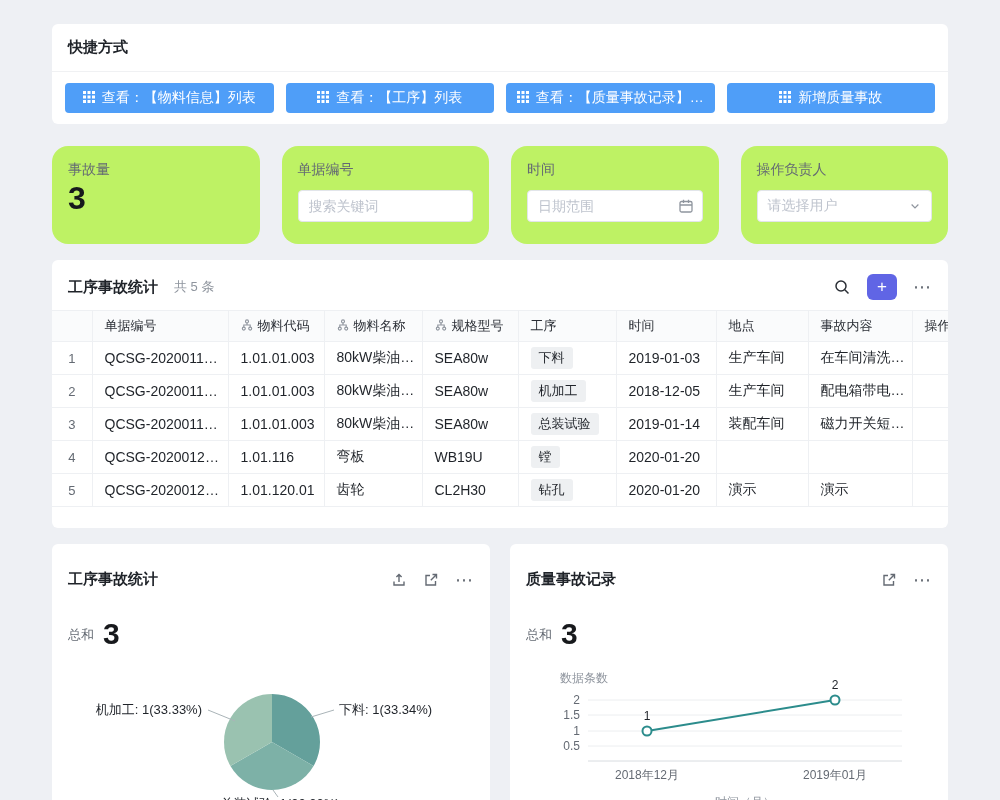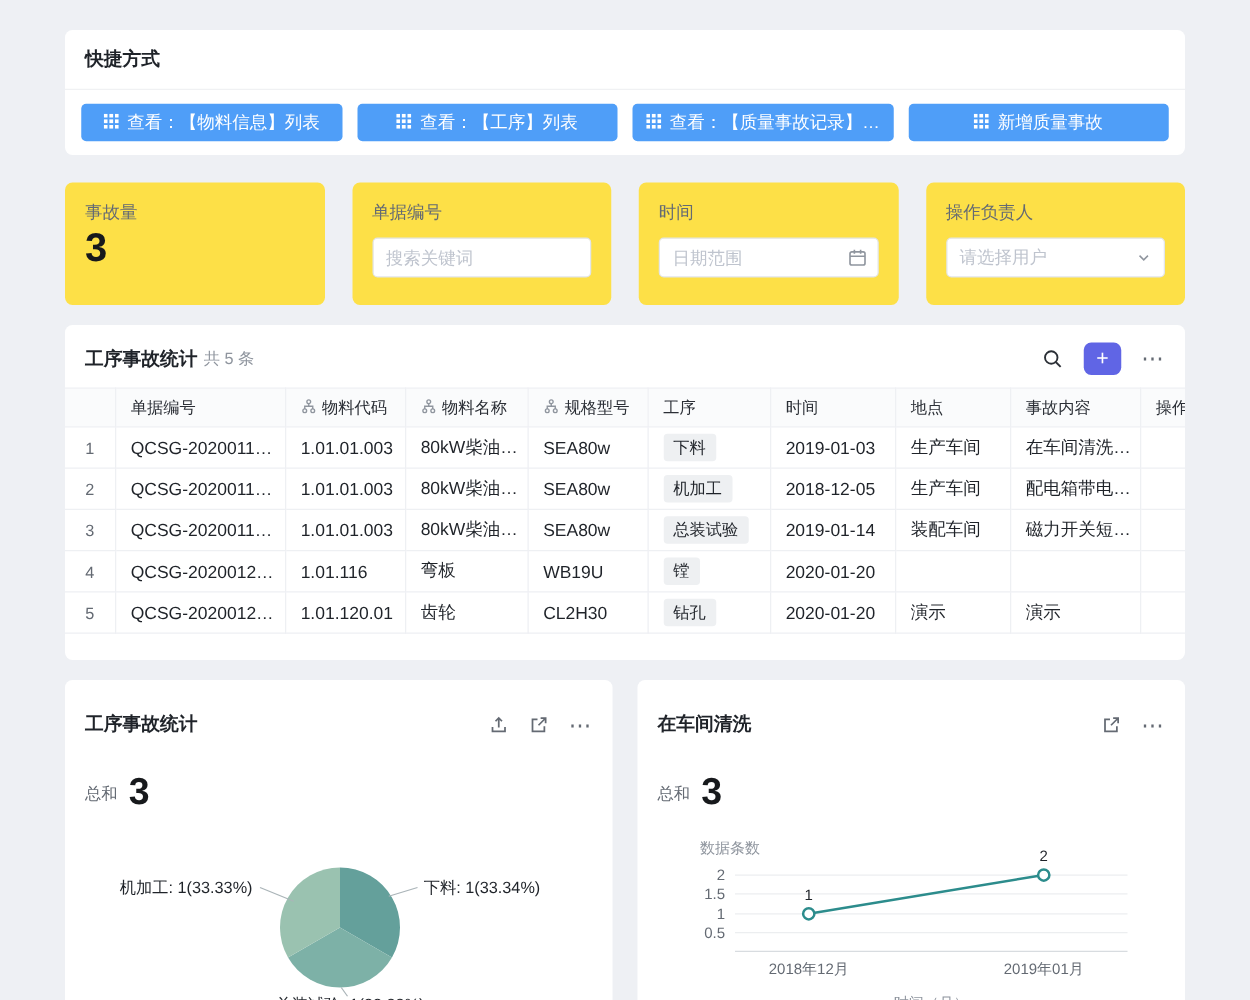--- a/index.html
+++ b/index.html
@@ -13,38 +13,38 @@
   .card-title-row{height:48px;display:flex;align-items:center;padding:0 16px;border-bottom:1px solid #f0f1f3}
   .card-title{font-size:15px;font-weight:700}
   .btn-row{display:flex;gap:12px;padding:11px 13px 0}
   .sc-btn{flex:1;height:30px;background:#4f9ef8;border:none;border-radius:4px;color:#fff;
     font-size:14px;display:flex;align-items:center;justify-content:center;gap:7px;cursor:pointer;
     font-family:inherit;white-space:nowrap;overflow:hidden}
 
   
   .stats{position:absolute;left:52px;top:146px;width:896px;height:98px;
     display:grid;grid-template-columns:repeat(4,1fr);gap:22px}
-  .stat-card{background:#fde047;border-radius:6px;padding:15px 16px}
+  .stat-card{background:#bef264;border-radius:16px;padding:15px 16px}
   .stat-label{font-size:14px;color:#646a73}
   .stat-value{font-size:32px;font-weight:700;margin-top:2px;color:#17191c;line-height:1.1}
   .inp-wrap{position:relative;margin-top:11px}
   .inp{width:100%;height:32px;border:1px solid #e2e5ea;border-radius:4px;padding:0 10px;
     font-size:14px;color:#333;font-family:inherit;background:#fff;outline:none}
   .inp.with-ic{padding-right:32px}
   .inp::placeholder{color:#bfc4ce}
   .inp-ic{position:absolute;right:9px;top:8px;line-height:0}
   .sel{width:100%;height:32px;border:1px solid #e2e5ea;border-radius:4px;padding:0 10px;
     font-size:14px;color:#bfc4ce;display:flex;align-items:center;justify-content:space-between;
     background:#fff;cursor:pointer}
 
   
   .table-card{left:52px;top:260px;width:896px;height:268px}
   .tbl-head{display:flex;align-items:center;padding:14px 16px 10px}
   .tbl-title{font-size:15px;font-weight:700}
-  .tbl-count{font-size:13px;color:#8f959e;margin-left:5px}
+  .tbl-count{font-size:13px;color:#8f959e;margin-left:16px}
   .head-actions{margin-left:auto;display:flex;align-items:center;gap:16px}
   .icon-btn{background:none;border:none;cursor:pointer;line-height:0;padding:0;color:#646a73}
   .add-btn{width:30px;height:26px;border-radius:6px;background:#6065e5;color:#fff;border:none;
     display:flex;align-items:center;justify-content:center;font-size:17px;cursor:pointer;font-family:inherit}
   .more{color:#646a73;font-size:18px;line-height:1;letter-spacing:1px}
   table{width:980px;table-layout:fixed;border-collapse:collapse;font-size:14px}
   th,td{height:33px;padding:0 12px;border:1px solid #eef0f3;white-space:nowrap;overflow:hidden;
     text-align:left;font-weight:400}
   thead th{background:#fafbfc;font-size:13px;color:#2b2f36;height:31px}
   th:first-child,td:first-child{border-left:none;text-align:center;padding:0 4px}
@@ -316,21 +316,21 @@
         <polyline points="221,124 226,131" fill="none" stroke="#aab4b8" stroke-width="1"></polyline>
         <text x="150" y="48" text-anchor="end" font-size="13" fill="#1f2329">机加工: 1(33.33%)</text>
         <text x="287" y="48" text-anchor="start" font-size="13" fill="#1f2329">下料: 1(33.34%)</text>
         <text x="228" y="142" text-anchor="middle" font-size="13" fill="#1f2329">总装试验: 1(33.33%)</text>
       </svg>
     </div>
   </section>
 
   <section class="card chart-right">
     <div class="chart-head">
-      <span class="chart-title">在车间清洗</span>
+      <span class="chart-title">质量事故记录</span>
       <div class="head-actions">
         <button class="icon-btn"><span><svg width="16" height="16" viewBox="0 0 16 16" fill="none" stroke="#646a73" stroke-width="1.4">
                 <path d="M7 3.5H3v9.5h9.5V9M9.5 2.5h4v4M13 3L7.8 8.2"></path>
               </svg></span></button>
         <button class="icon-btn"><span class="more">⋯</span></button>
       </div>
     </div>
     <div class="total-row">
       <span class="total-label">总和</span>
       <span class="total-value">3</span>

